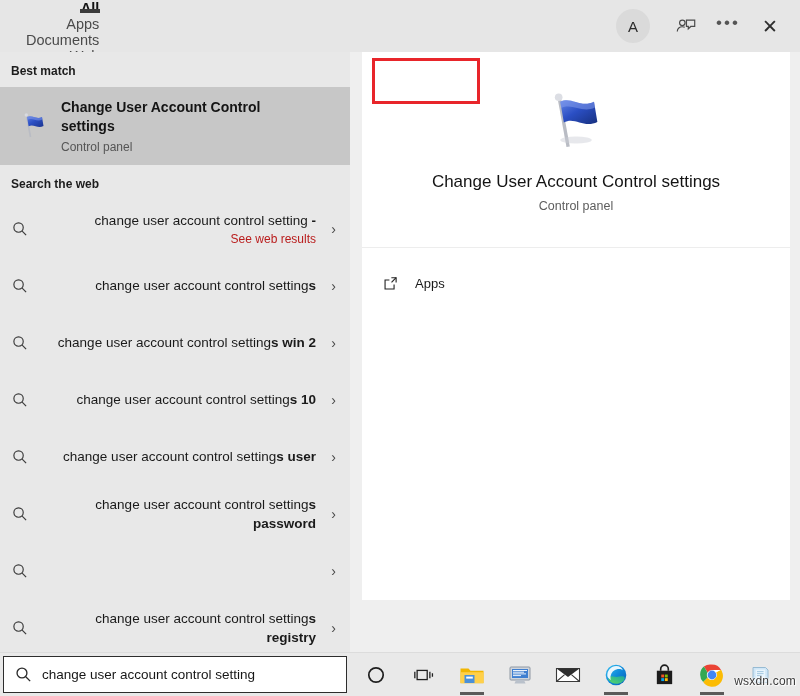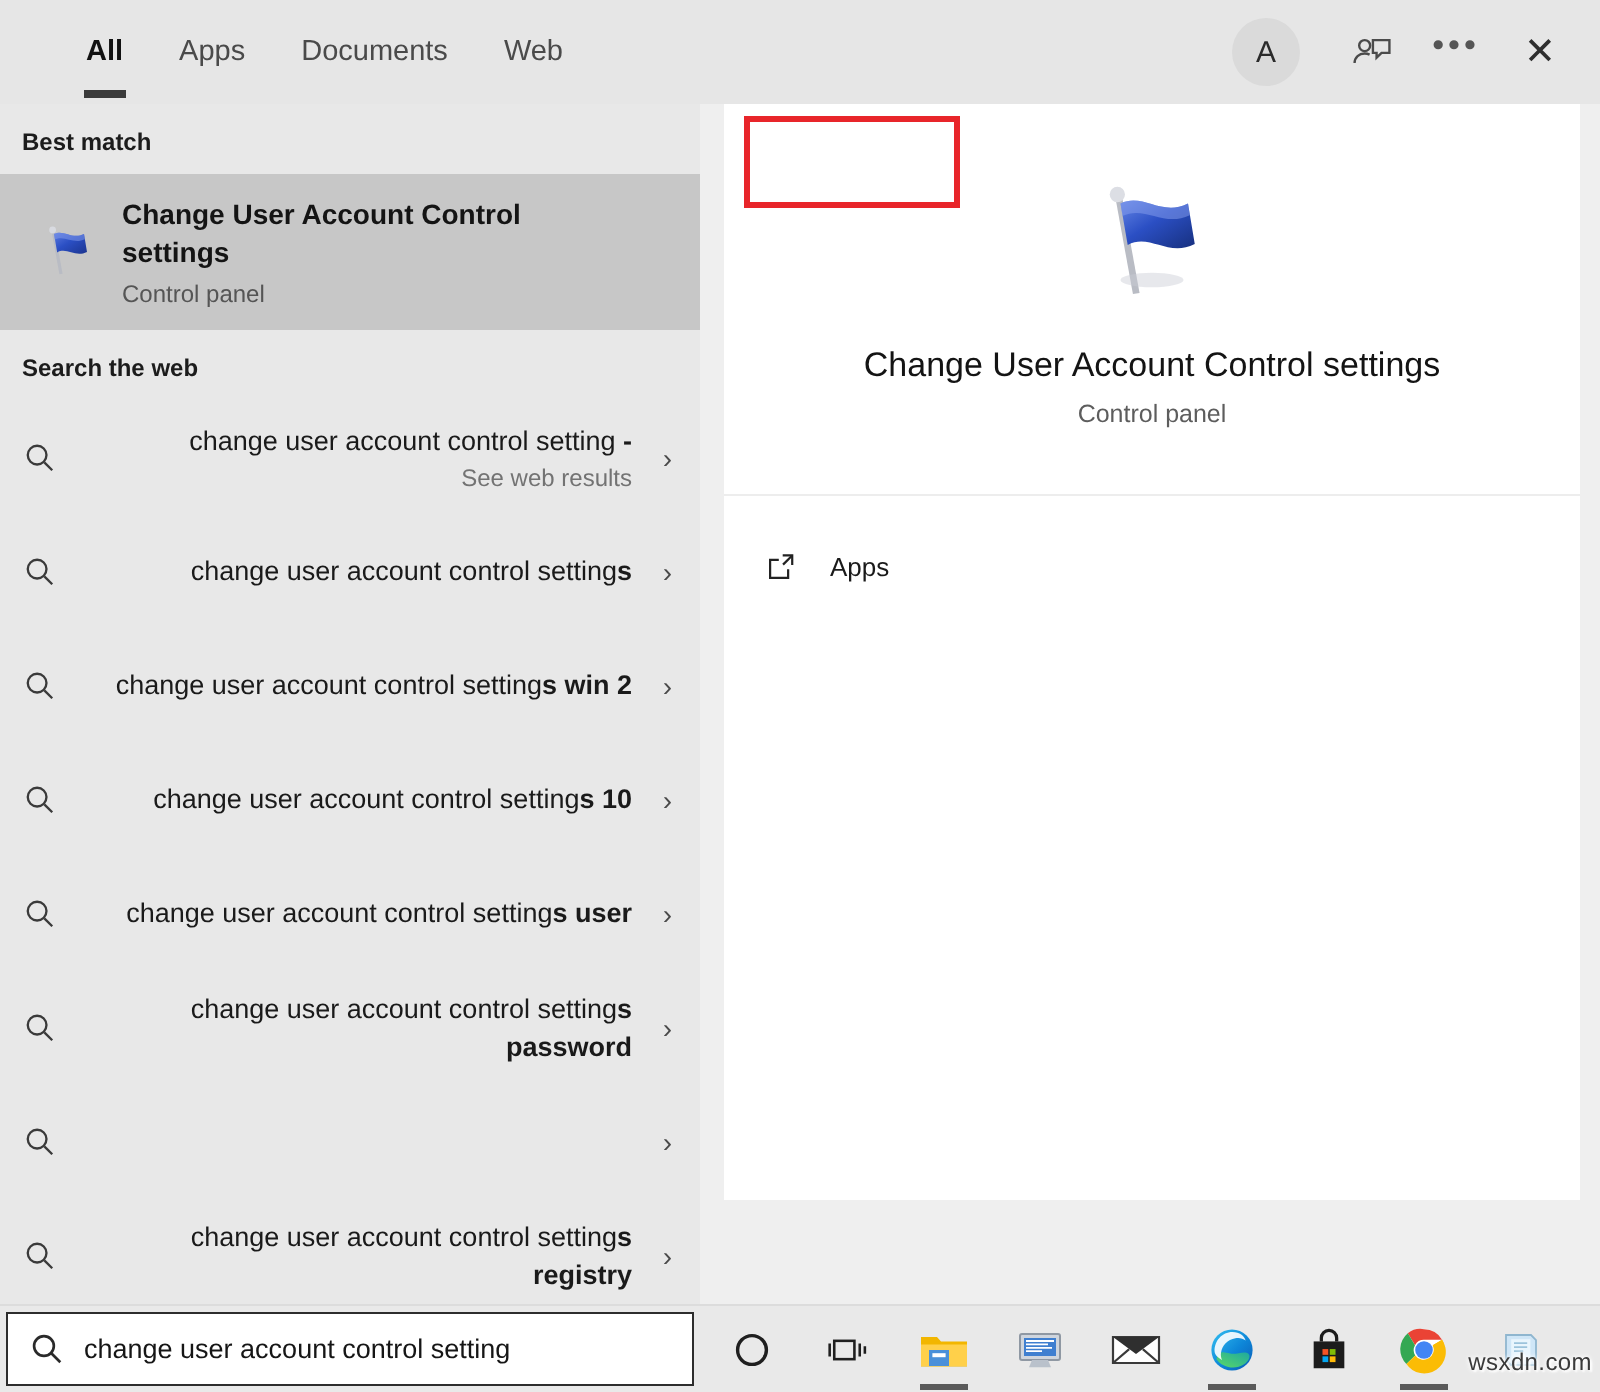--- a/index.html
+++ b/index.html
@@ -33,25 +33,26 @@
 
   
   .header {
     position: absolute;
     left: 0; top: 0;
     width: 800px; height: 52px;
     background: #e6e6e6;
   }
   .tabs {
     position: absolute;
-    left: 29px;
+    left: 12px;
     top: 0;
     height: 52px;
     display: flex;
     align-items: flex-end;
+    flex-direction: column;
   }
   .tab {
     position: relative;
     height: 52px;
     display: flex;
     align-items: center;
     padding: 0 14px;
     font-size: 14.5px;
     color: #4a4a4a;
     cursor: default;
@@ -188,21 +189,21 @@
   }
   .wr-text { flex: 1 1 auto; }
   .wr-title {
     font-size: 13.5px;
     color: #1a1a1a;
     line-height: 19px;
   }
   .wr-title b { font-weight: bold; }
   .wr-sub {
     font-size: 12px;
-    color: #737373;
+    color: #b91c1c;
     margin-top: 2px;
   }
   .wr-chev {
     position: absolute;
     right: 14px;
     top: 50%;
     transform: translateY(-50%);
     color: #4a4a4a;
     font-size: 14px;
   }

